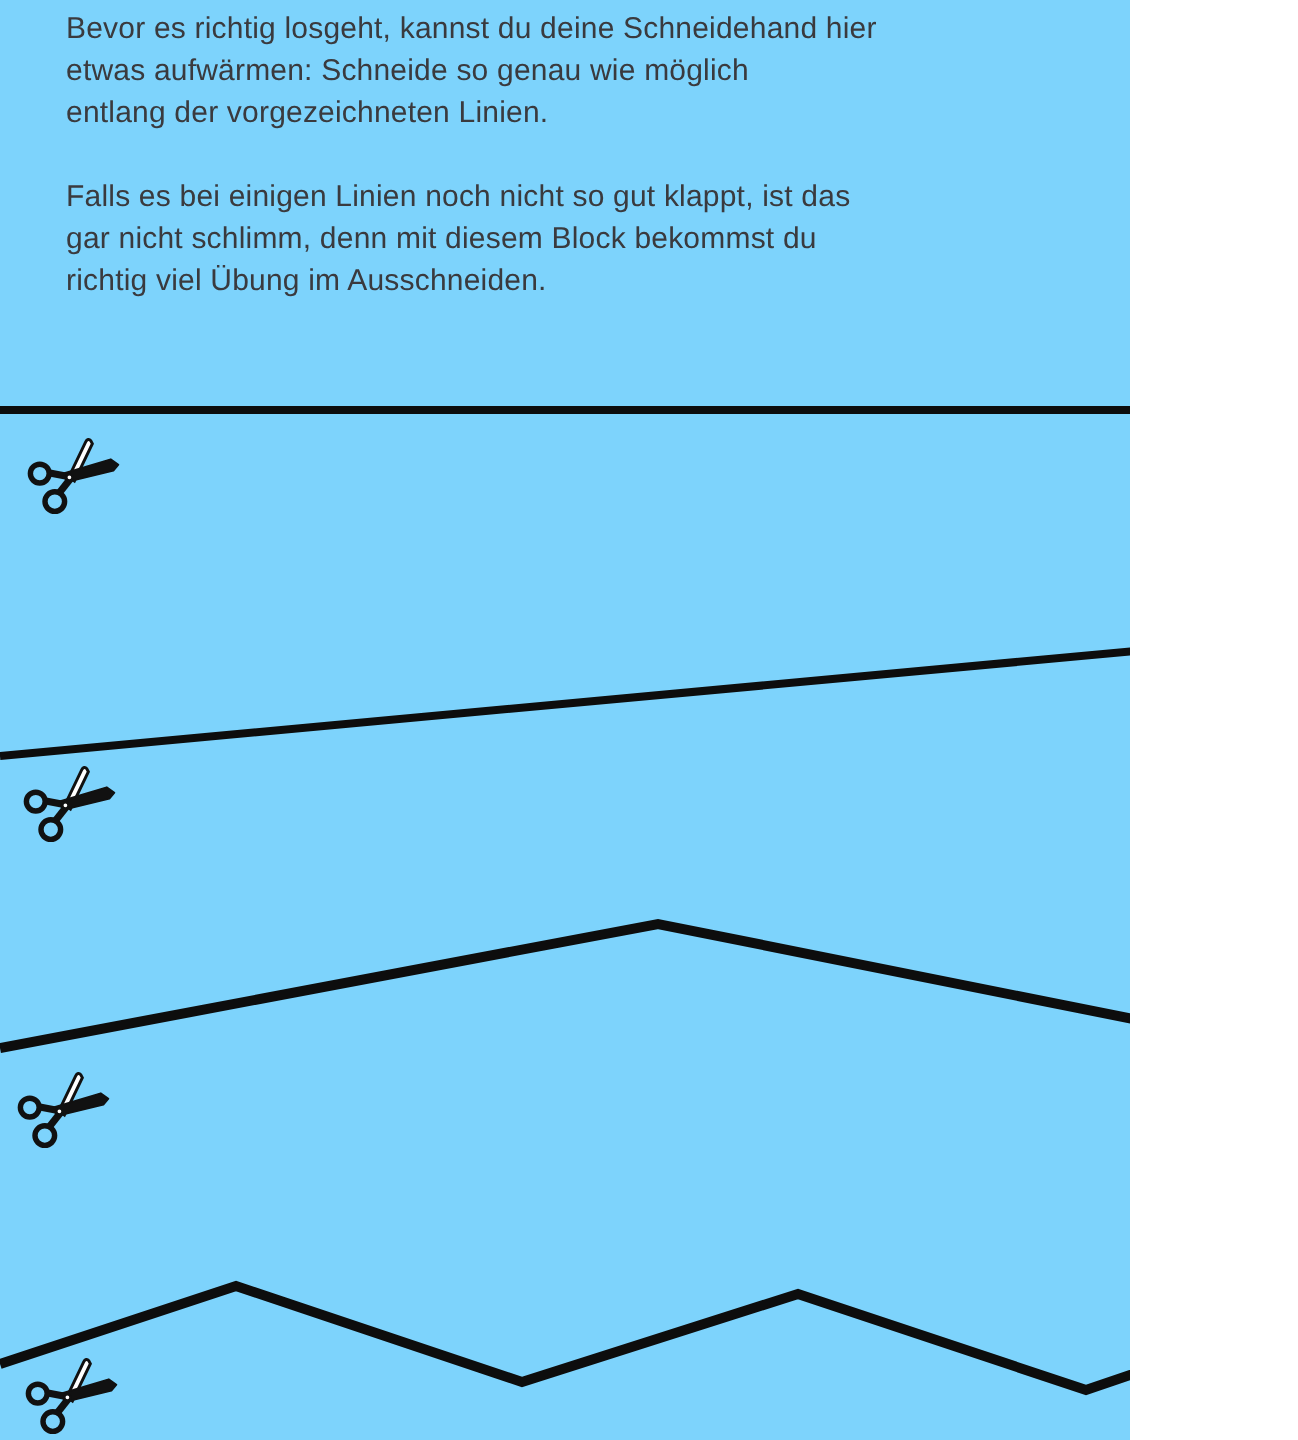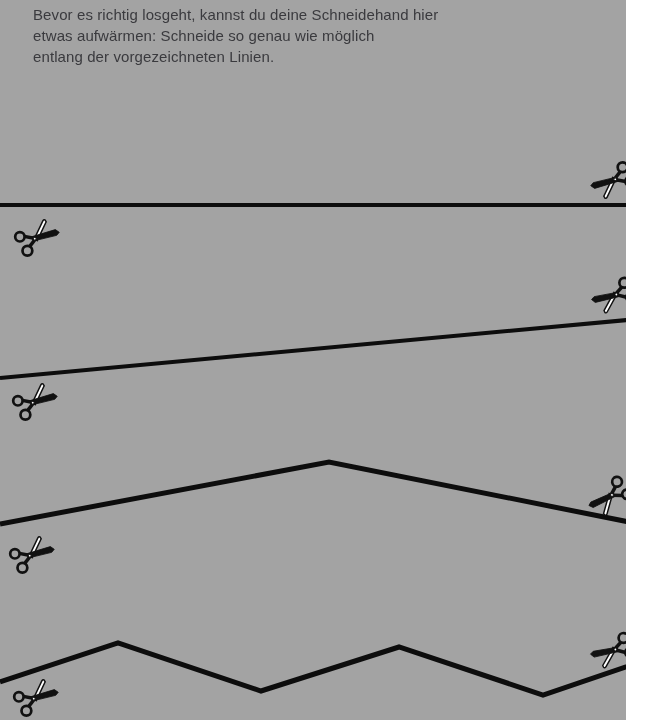--- a/index.html
+++ b/index.html
@@ -1,21 +1,21 @@
 <!DOCTYPE html>
 <html lang="de"><head>
 <meta charset="utf-8">
 <title>Schneideübung</title>
 <style>
   html, body { margin: 0; padding: 0; background: #ffffff; }
   .page {
     position: relative;
-    width: 626px;
+    width: 565px;
     height: 720px;
-    background: #a3a3a3;
+    background: #7dd3fc;
     overflow: hidden;
     font-family: "Liberation Sans", "DejaVu Sans", sans-serif;
   }
   
   .intro {
     position: absolute;
     left: 33px;
     top: 0px;
     width: 480px;
     color: #3a3a3e;
@@ -63,20 +63,23 @@
 </style>
 </head>
 <body>
 
 <div class="page">
 
   <div class="intro">
     <p>Bevor es richtig losgeht, kannst du deine Schneidehand hier
 etwas aufwärmen: Schneide so genau wie möglich
 entlang der vorgezeichneten Linien.</p>
+    <p>Falls es bei einigen Linien noch nicht so gut klappt, ist das
+gar nicht schlimm, denn mit diesem Block bekommst du
+richtig viel Übung im Ausschneiden.</p>
   </div>
 
   <svg class="defs-holder" aria-hidden="true">
     <defs>
       <g id="sc">
 
         <path d="M20.5,21.5 L28.6,4.6 C29.2,3.3 30.3,3.1 31,4 L31.8,5.5 L23.2,23.4 Z" fill="#ffffff" stroke="#111111" stroke-width="1.4"></path>
 
         <path d="M10.8,19.4 L20.2,21.2" stroke="#111111" stroke-width="3.4" fill="none"></path>
 

